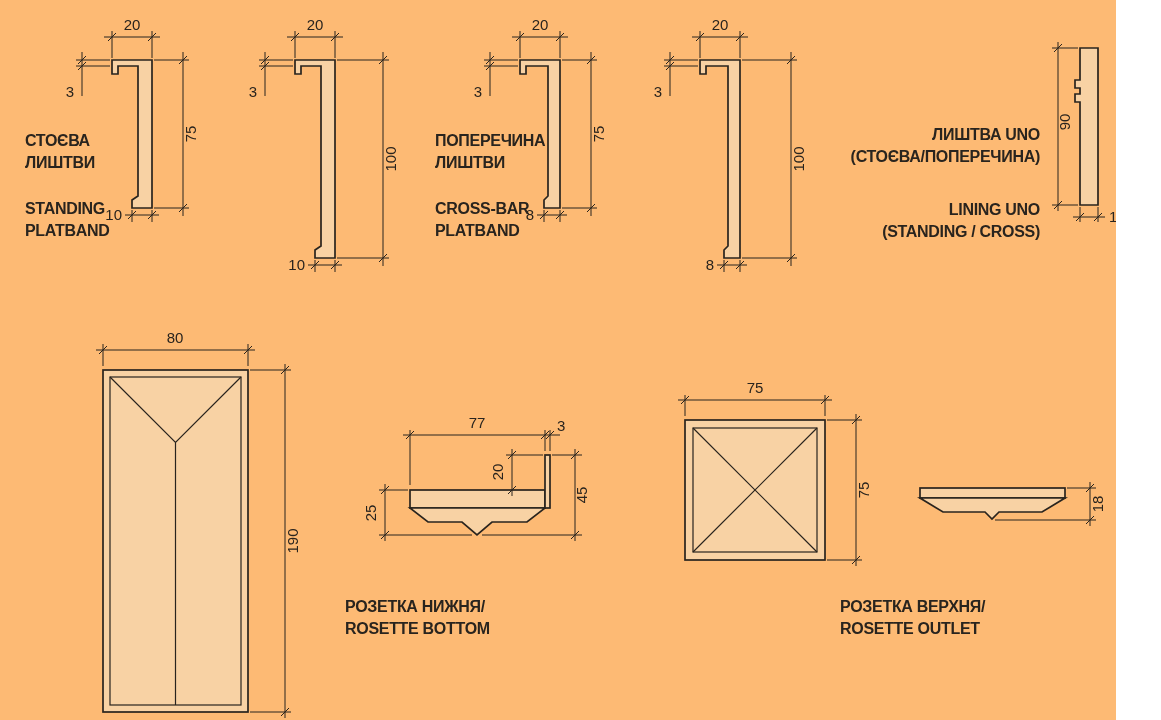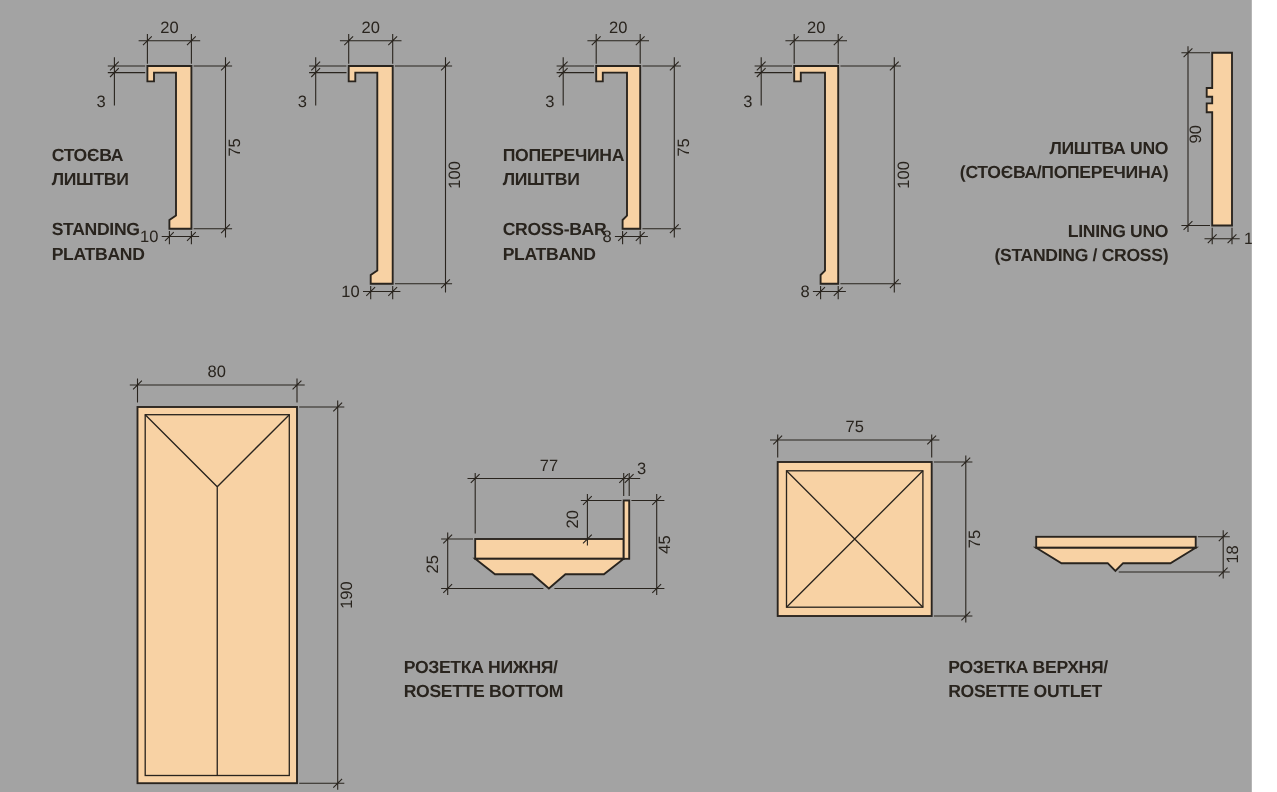--- a/index.html
+++ b/index.html
@@ -1,16 +1,16 @@
 <!DOCTYPE html>
 <html style="--wood: #f8d2a4; --line: #29241e;"><head>
 <meta charset="utf-8">
 <style>
   html,body{margin:0;padding:0;background:#ffffff;}
-  .canvas{position:relative;width:1116px;height:720px;background:#a3a3a3;overflow:hidden;padding-left:22px;}
+  .canvas{position:relative;width:1116px;height:720px;background:#fdba74;overflow:hidden;}
   svg{display:block;}
   svg text{font-family:"Liberation Sans","DejaVu Sans",sans-serif;fill:var(--line,#29241e);}
   .shape{fill:var(--wood,#f8d2a4);stroke:var(--line,#29241e);stroke-width:1.7;stroke-linejoin:miter;}
   .inner{fill:none;stroke:var(--line,#29241e);stroke-width:1.2;}
   .dim{fill:none;stroke:var(--line,#29241e);stroke-width:1;}
   .dimtext{font-size:15px;font-weight:400;}
   .lbl{font-size:16px;font-weight:bold;letter-spacing:-0.3px;}
 </style>
 </head>
 <body>

